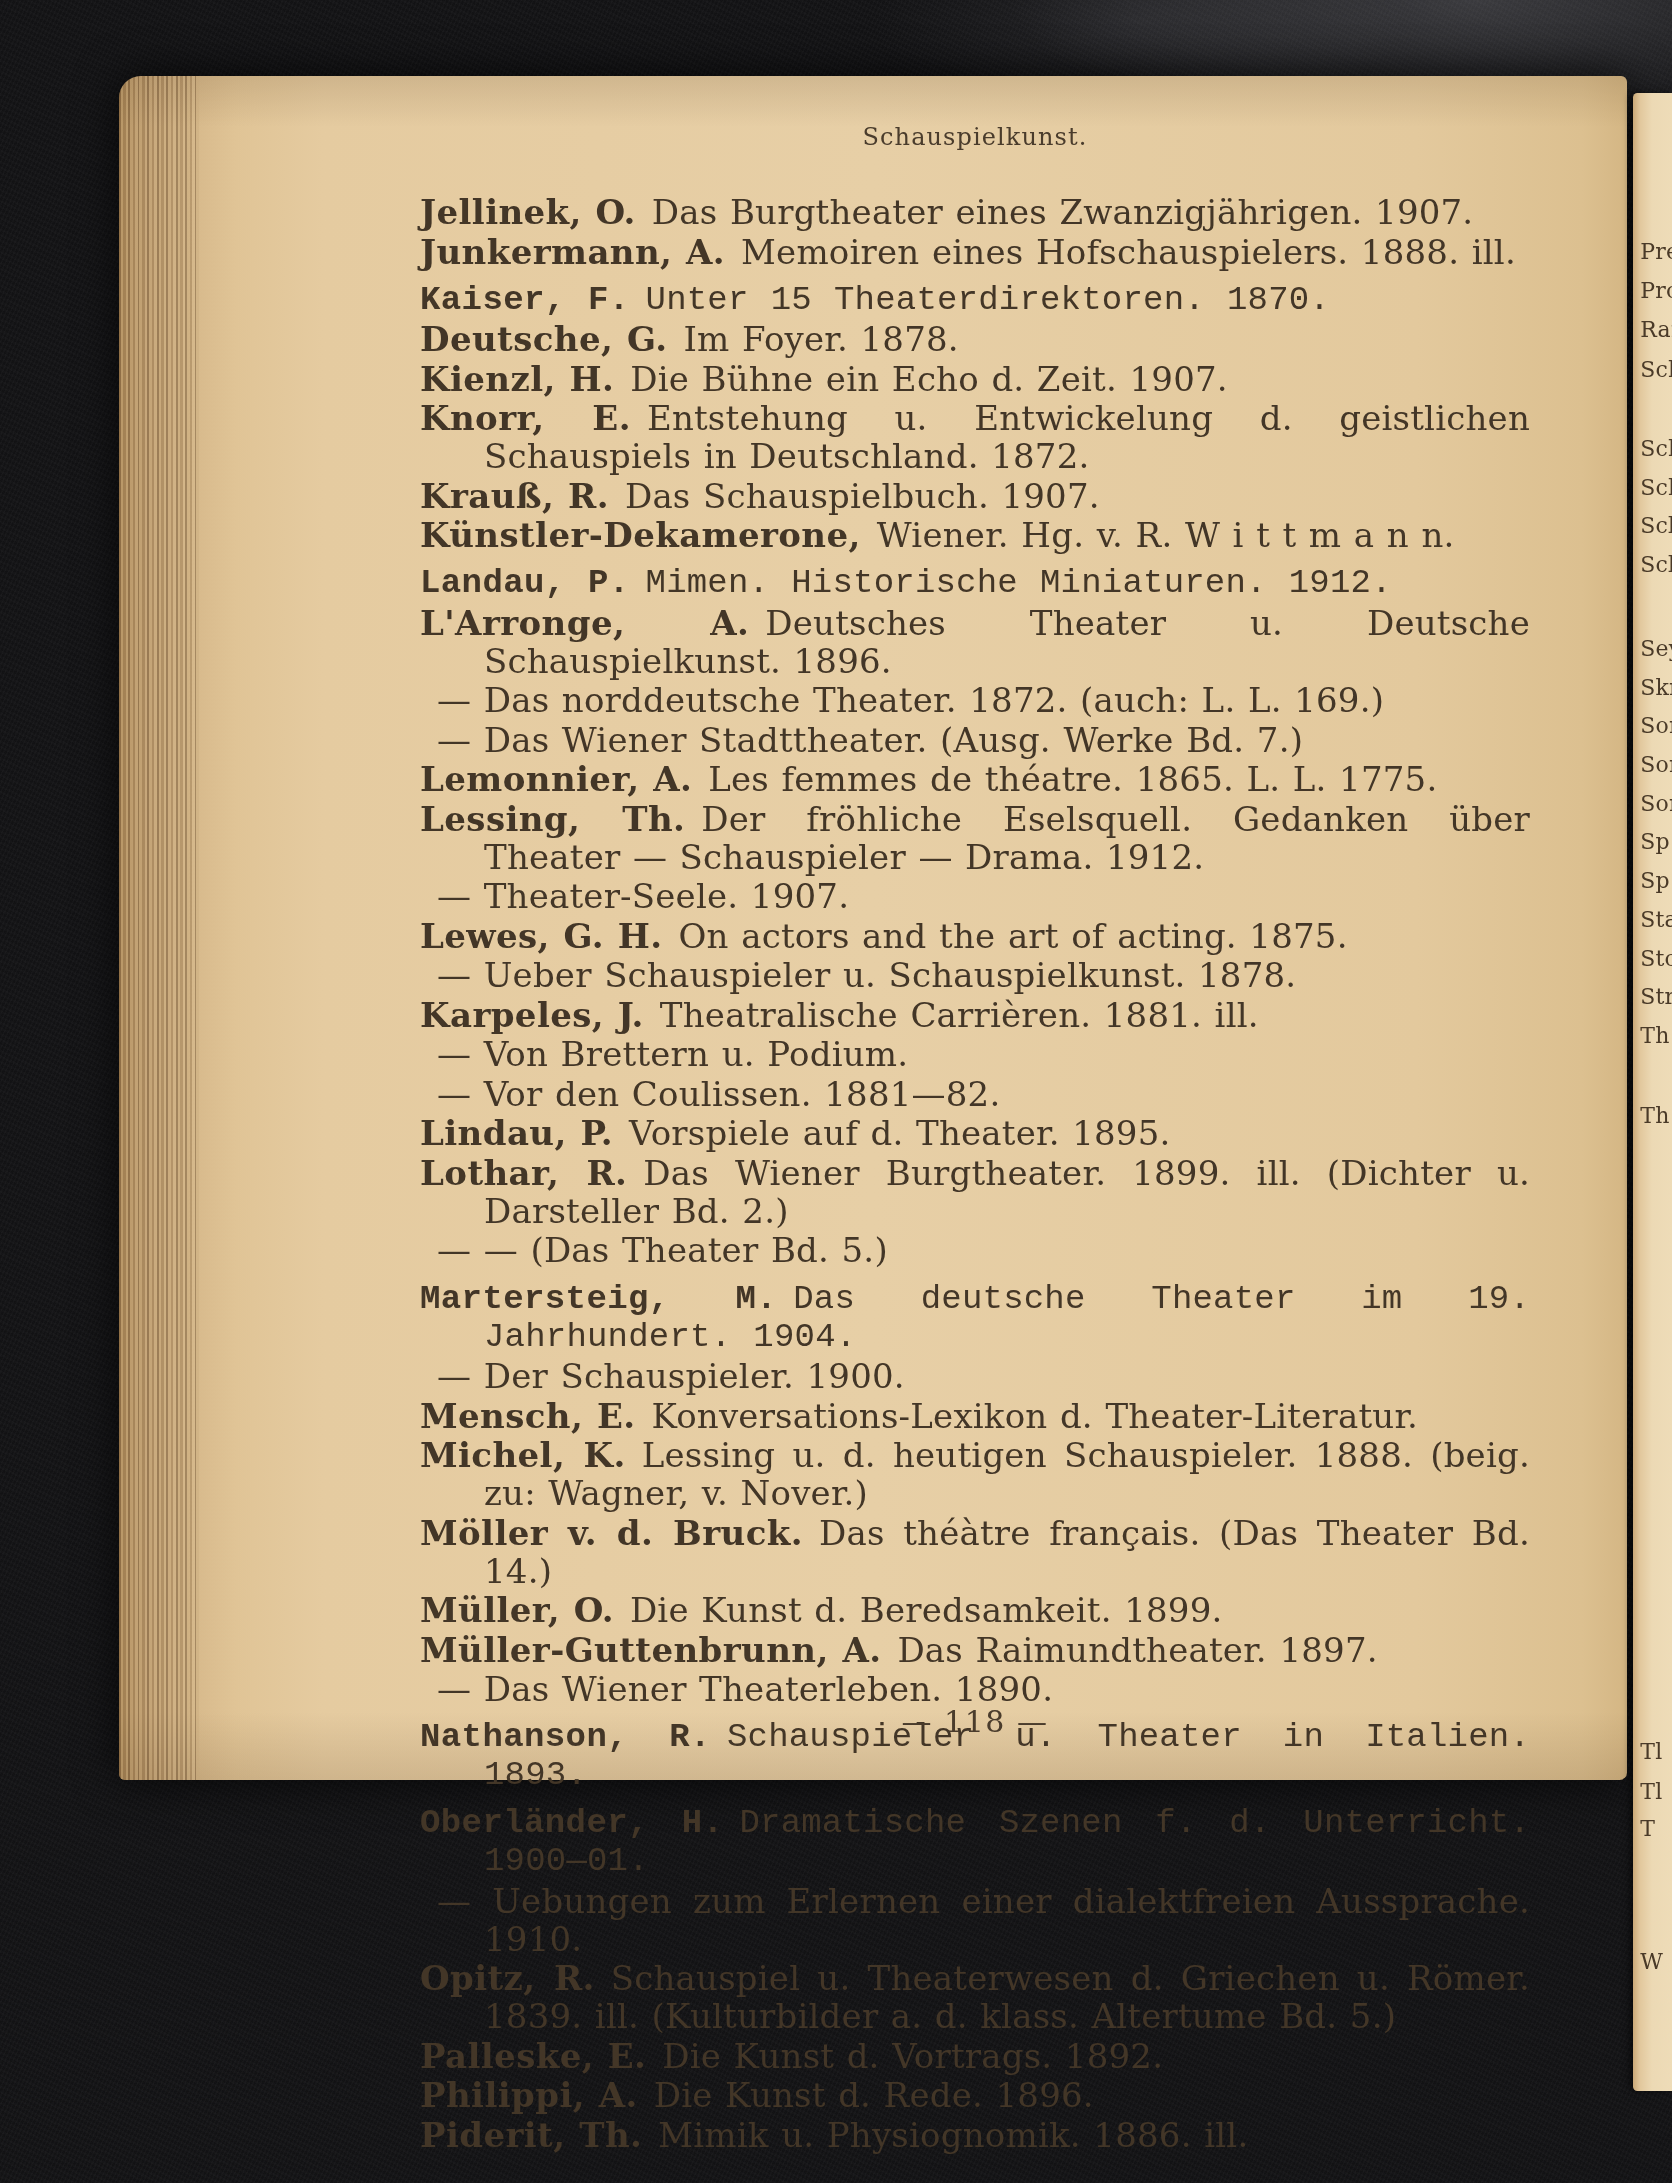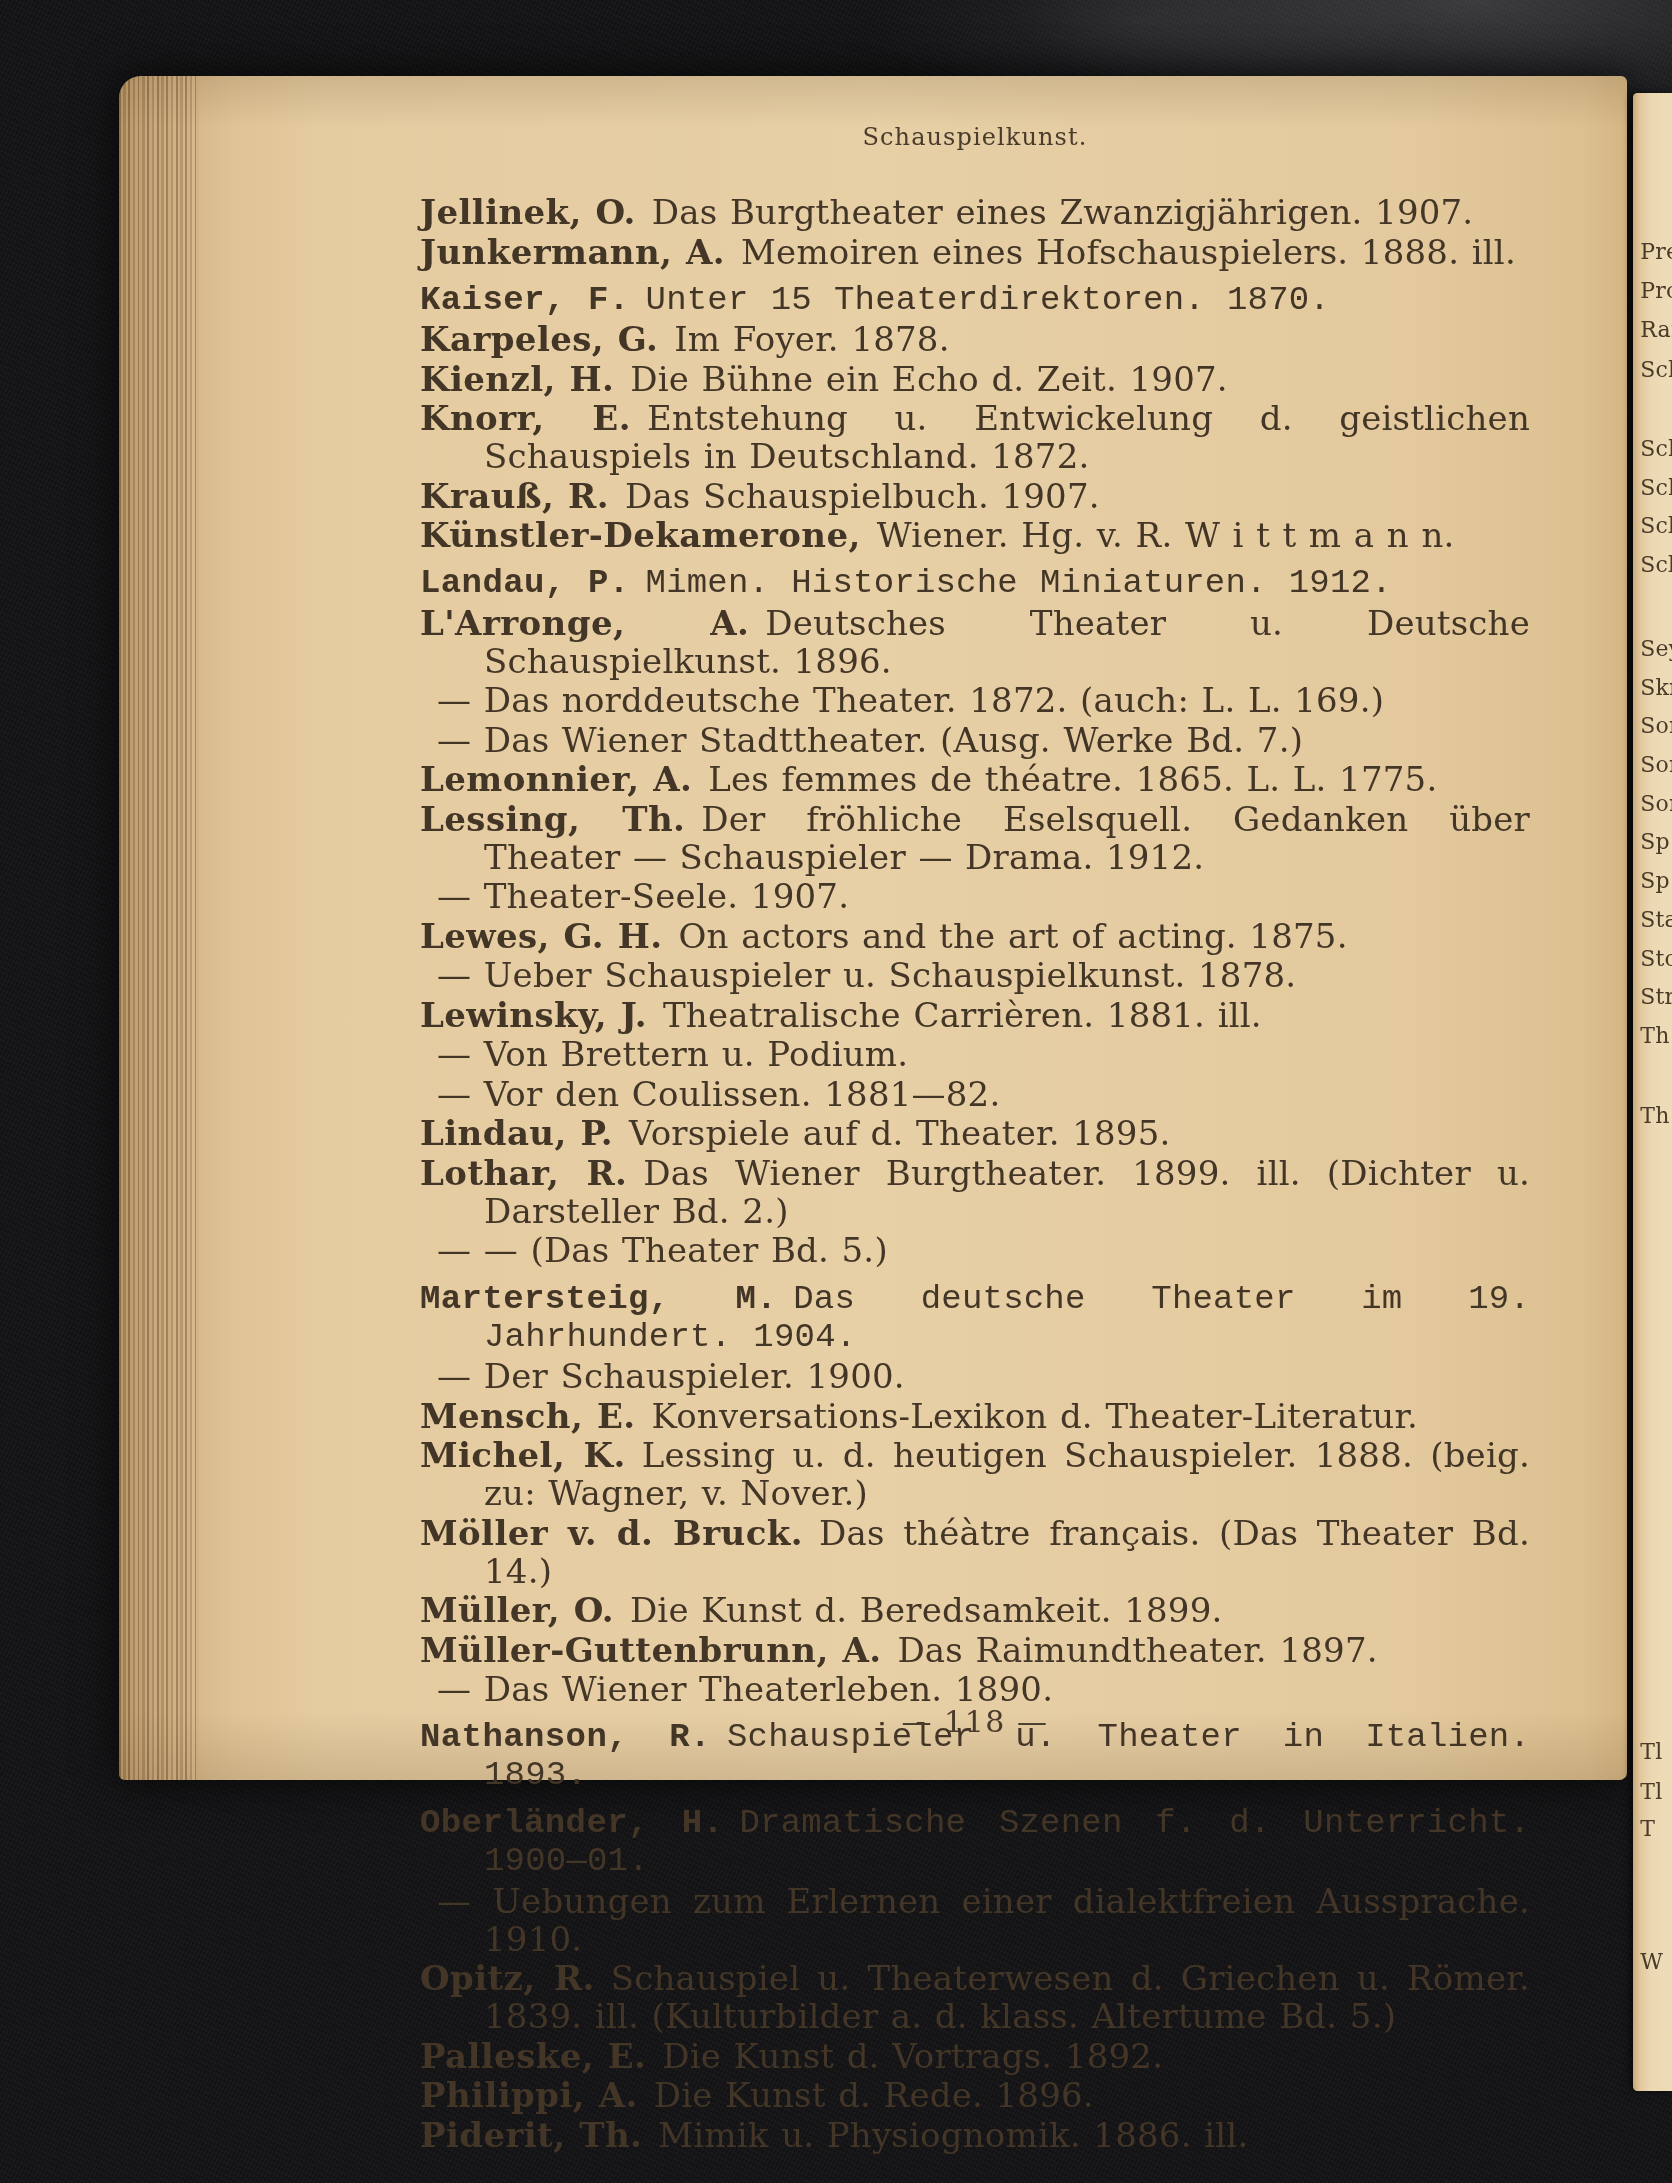--- a/index.html
+++ b/index.html
@@ -72,35 +72,35 @@
 <body>
 
 <div class="page">
   <div class="page-edges"></div>
   <div class="content">
     <div class="header">Schauspielkunst.</div>
     <div class="bib-list">
         <div class="entry"><span class="author">Jellinek, O.</span><span>Das Burgtheater eines Zwanzigjährigen. 1907.</span></div>
         <div class="entry"><span class="author">Junkermann, A.</span><span>Memoiren eines Hofschauspielers. 1888. ill.</span></div>
         <div class="entry group-gap"><span class="author">Kaiser, F.</span><span>Unter 15 Theaterdirektoren. 1870.</span></div>
-        <div class="entry"><span class="author">Karpeles, G.</span><span>Im Foyer. 1878.</span></div>
+        <div class="entry"><span class="author">Deutsche, G.</span><span>Im Foyer. 1878.</span></div>
         <div class="entry"><span class="author">Kienzl, H.</span><span>Die Bühne ein Echo d. Zeit. 1907.</span></div>
         <div class="entry"><span class="author">Knorr, E.</span><span>Entstehung u. Entwickelung d. geistlichen Schauspiels in Deutschland. 1872.</span></div>
         <div class="entry"><span class="author">Krauß, R.</span><span>Das Schauspielbuch. 1907.</span></div>
         <div class="entry"><span class="author">Künstler-Dekamerone,</span><span>Wiener. Hg. v. R. W i t t m a n n.</span></div>
         <div class="entry group-gap"><span class="author">Landau, P.</span><span>Mimen. Historische Miniaturen. 1912.</span></div>
         <div class="entry"><span class="author">L'Arronge, A.</span><span>Deutsches Theater u. Deutsche Schauspielkunst. 1896.</span></div>
         <div class="entry dash"><span>— Das norddeutsche Theater. 1872. (auch: L. L. 169.)</span></div>
         <div class="entry dash"><span>— Das Wiener Stadttheater. (Ausg. Werke Bd. 7.)</span></div>
         <div class="entry"><span class="author">Lemonnier, A.</span><span>Les femmes de théatre. 1865. L. L. 1775.</span></div>
         <div class="entry"><span class="author">Lessing, Th.</span><span>Der fröhliche Eselsquell. Gedanken über Theater — Schauspieler — Drama. 1912.</span></div>
         <div class="entry dash"><span>— Theater-Seele. 1907.</span></div>
         <div class="entry"><span class="author">Lewes, G. H.</span><span>On actors and the art of acting. 1875.</span></div>
         <div class="entry dash"><span>— Ueber Schauspieler u. Schauspielkunst. 1878.</span></div>
-        <div class="entry"><span class="author">Lewinsky, J.</span><span>Theatralische Carrièren. 1881. ill.</span></div>
+        <div class="entry"><span class="author">Karpeles, J.</span><span>Theatralische Carrièren. 1881. ill.</span></div>
         <div class="entry dash"><span>— Von Brettern u. Podium.</span></div>
         <div class="entry dash"><span>— Vor den Coulissen. 1881—82.</span></div>
         <div class="entry"><span class="author">Lindau, P.</span><span>Vorspiele auf d. Theater. 1895.</span></div>
         <div class="entry"><span class="author">Lothar, R.</span><span>Das Wiener Burgtheater. 1899. ill. (Dichter u. Darsteller Bd. 2.)</span></div>
         <div class="entry dash"><span>— — (Das Theater Bd. 5.)</span></div>
         <div class="entry group-gap"><span class="author">Martersteig, M.</span><span>Das deutsche Theater im 19. Jahrhundert. 1904.</span></div>
         <div class="entry dash"><span>— Der Schauspieler. 1900.</span></div>
         <div class="entry"><span class="author">Mensch, E.</span><span>Konversations-Lexikon d. Theater-Literatur.</span></div>
         <div class="entry"><span class="author">Michel, K.</span><span>Lessing u. d. heutigen Schauspieler. 1888. (beig. zu: Wagner, v. Nover.)</span></div>
         <div class="entry"><span class="author">Möller v. d. Bruck.</span><span>Das théàtre français. (Das Theater Bd. 14.)</span></div>

